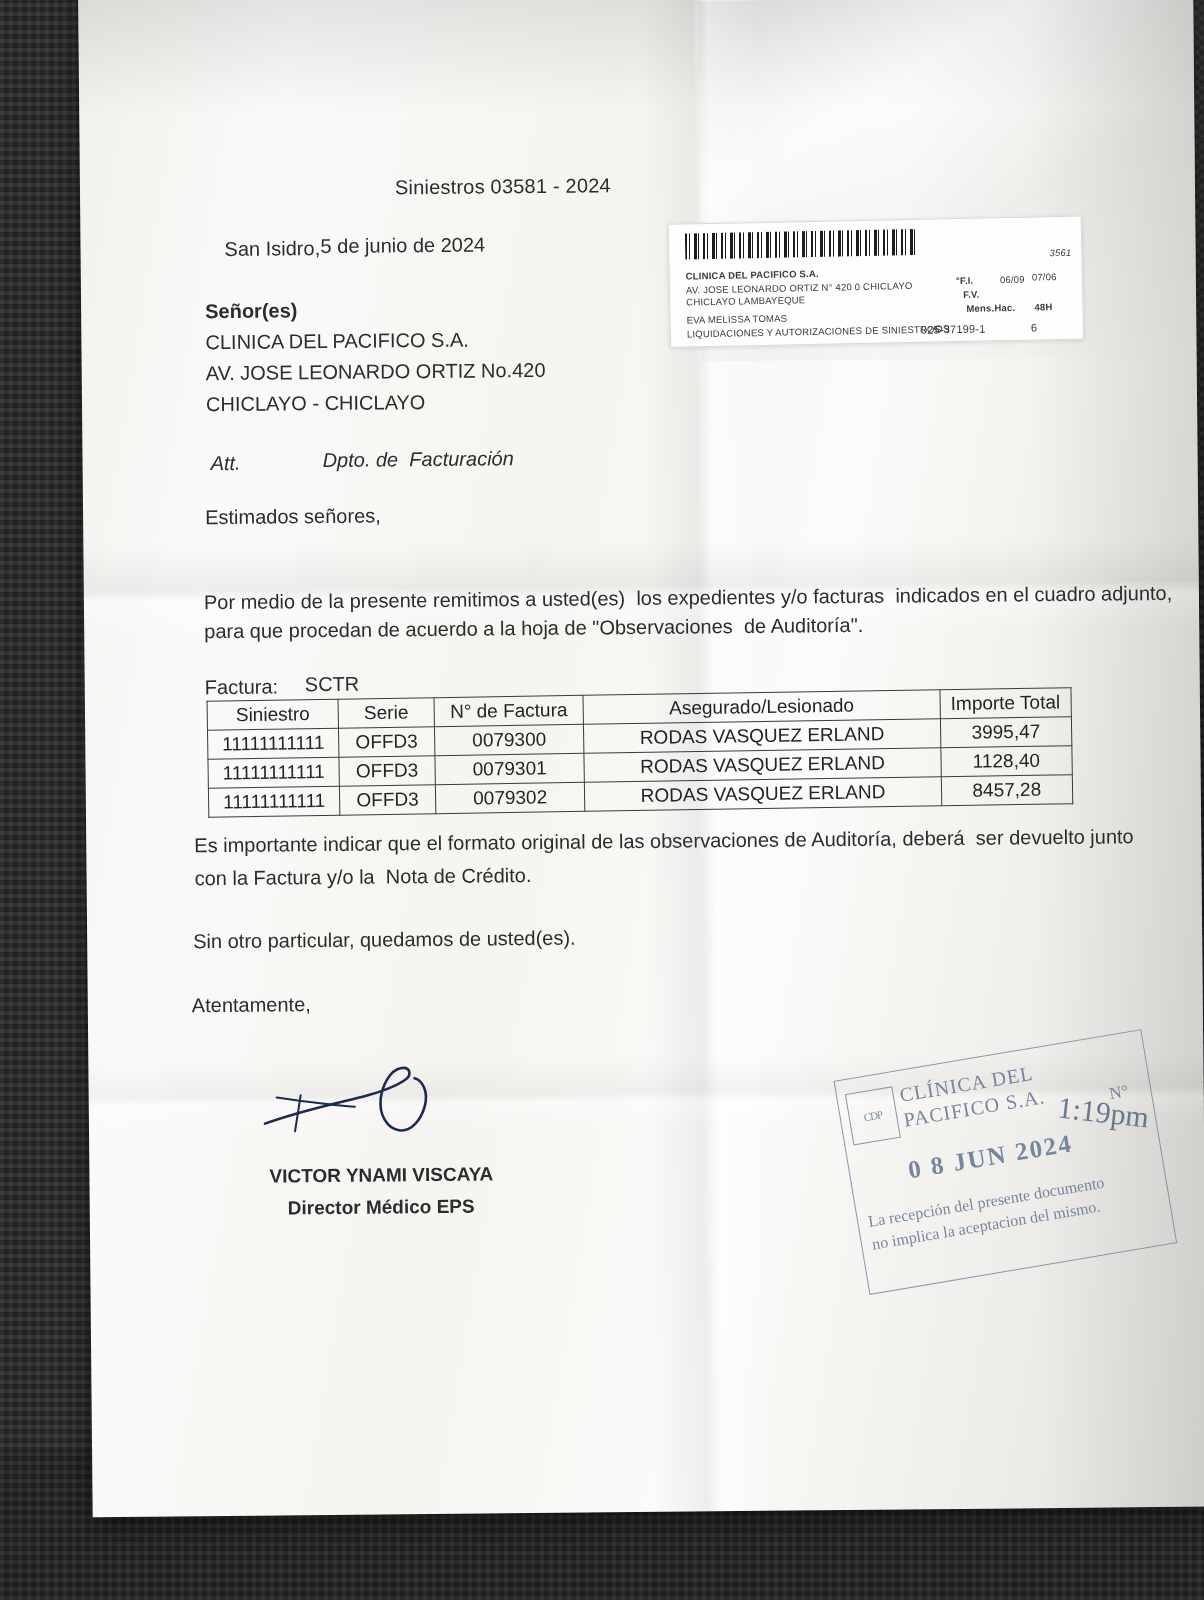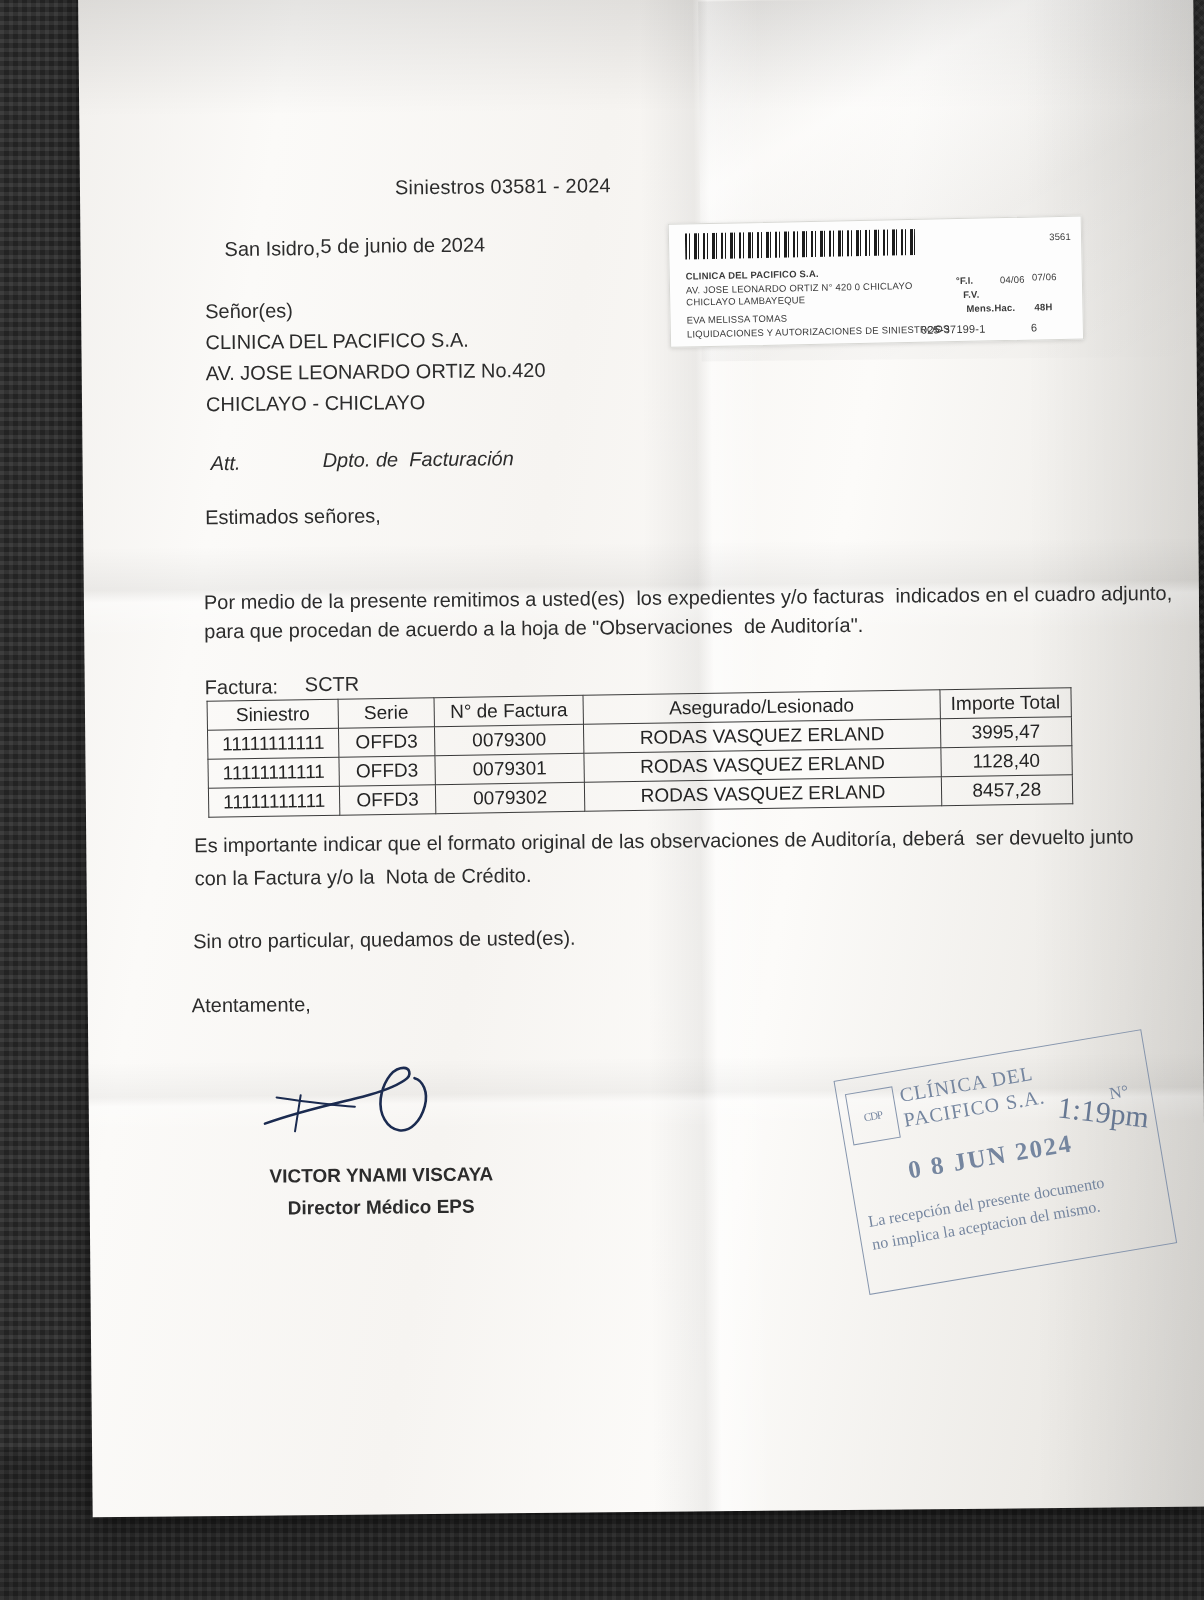--- a/index.html
+++ b/index.html
@@ -234,21 +234,21 @@
     <div class="crease d1"></div>
     <div class="crease shade-r"></div>
 
     <div class="doc">
 
       <div class="txt f-title" style="left:315px; top:192px;">Siniestros 03581 - 2024</div>
 
       <div class="txt f-body" style="left:128px; top:252px;margin-left:16px;">San Isidro,</div>
       <div class="txt f-body" style="left:240px; top:250px;">5 de junio de 2024</div>
 
-      <div class="txt f-body" style="left:124px; top:314px; font-weight:normal;text-align:center;">Señor(es)</div>
+      <div class="txt f-body" style="left:124px; top:314px; font-weight:bold;text-align:center;">Señor(es)</div>
       <div class="txt f-body" style="left:124px; top:345px;">CLINICA DEL PACIFICO S.A.</div>
       <div class="txt f-body" style="left:124px; top:376px;">AV. JOSE LEONARDO ORTIZ No.420</div>
       <div class="txt f-body" style="left:124px; top:407px;">CHICLAYO - CHICLAYO</div>
 
       <div class="txt f-body" style="left:128px; top:466px; font-style:italic;">Att.</div>
       <div class="txt f-body" style="left:240px; top:464px; font-style:italic;">Dpto. de  Facturación</div>
 
       <div class="txt f-body" style="left:122px; top:520px;">Estimados señores,</div>
 
       <div class="txt f-body" style="left:120px; top:605px;">Por medio de la presente remitimos a usted(es)  los expedientes y/o facturas  indicados en el cuadro adjunto,</div>
@@ -305,28 +305,28 @@
                  C170,48 164,36 156,34" fill="none" stroke="#1b2b50" stroke-width="2.6" stroke-linecap="round"></path>
         <path d="M18,52 C44,56 70,60 96,62" fill="none" stroke="#1b2b50" stroke-width="2.2" stroke-linecap="round"></path>
         <path d="M36,86 C38,74 40,62 42,50" fill="none" stroke="#1b2b50" stroke-width="2" stroke-linecap="round"></path>
       </svg>
 
       <div class="txt f-body sig-name" style="left:180px; top:1180px;">VICTOR YNAMI VISCAYA</div>
       <div class="txt f-body sig-name" style="left:198px; top:1212px;">Director Médico EPS</div>
 
       <div class="label-box">
         <div class="barcode"></div>
-        <div class="lbl-txt" style="right:10px; top:14px;">3561</div>
+        <div class="lbl-txt" style="right:10px; top:30px;font-style:italic;">3561</div>
         <div class="lbl-txt bold" style="left:16px; top:46px;">CLINICA DEL PACIFICO S.A.</div>
         <div class="lbl-txt" style="left:16px; top:60px;">AV. JOSE LEONARDO ORTIZ N° 420 0 CHICLAYO</div>
         <div class="lbl-txt" style="left:16px; top:72px;">CHICLAYO LAMBAYEQUE</div>
         <div class="lbl-txt" style="left:16px; top:90px;">EVA MELISSA TOMAS</div>
         <div class="lbl-txt" style="left:16px; top:104px;">LIQUIDACIONES Y AUTORIZACIONES DE SINIESTROS</div>
         <div class="lbl-txt bold" style="left:286px; top:56px;">°F.I.</div>
-        <div class="lbl-txt" style="left:330px; top:56px;">04/06</div>
+        <div class="lbl-txt" style="left:330px; top:56px;">06/09</div>
         <div class="lbl-txt bold" style="left:286px; top:70px;margin-left:7px;">F.V.</div>
         <div class="lbl-txt" style="left:330px; top:54px;margin-left:32px;">07/06</div>
         <div class="lbl-txt bold" style="left:296px; top:84px;">Mens.Hac.</div>
         <div class="lbl-txt bold" style="left:364px; top:84px;">48H</div>
         <div class="lbl-txt" style="left:228px; top:104px; font-size:10px;padding-left:36px;">OS</div>
         <div class="lbl-txt" style="left:250px; top:104px; font-size:11px;">025-37199-1</div>
         <div class="lbl-txt" style="left:360px; top:104px; font-size:11px;">6</div>
       </div>
 
       <div class="stamp">

